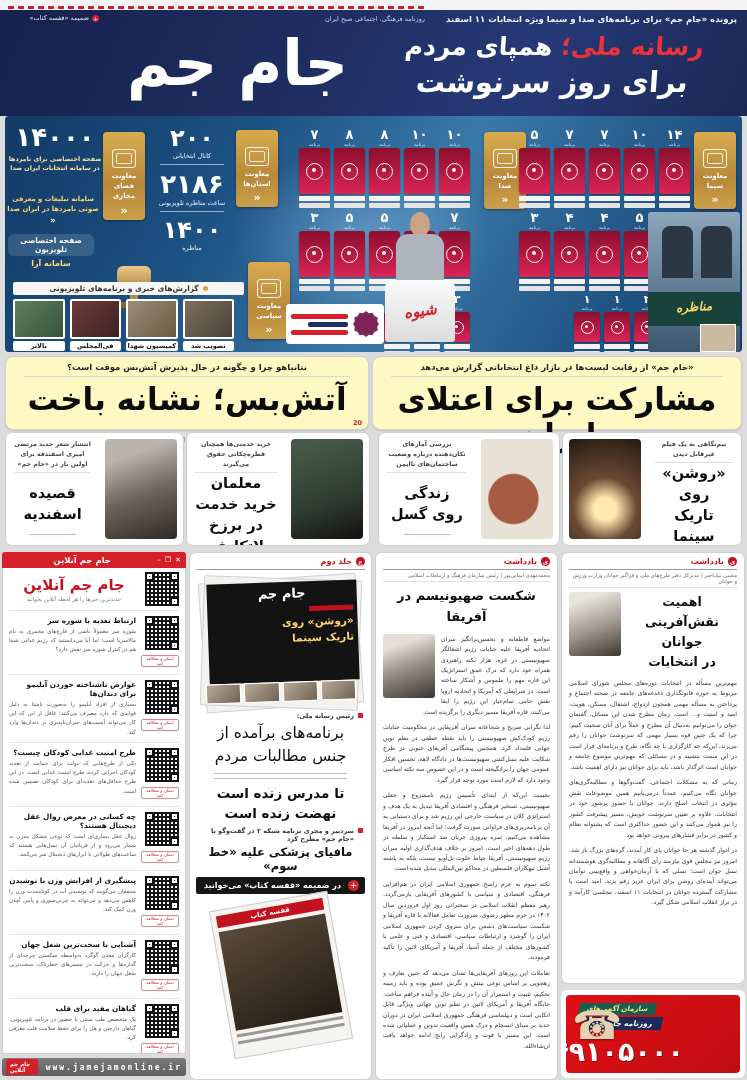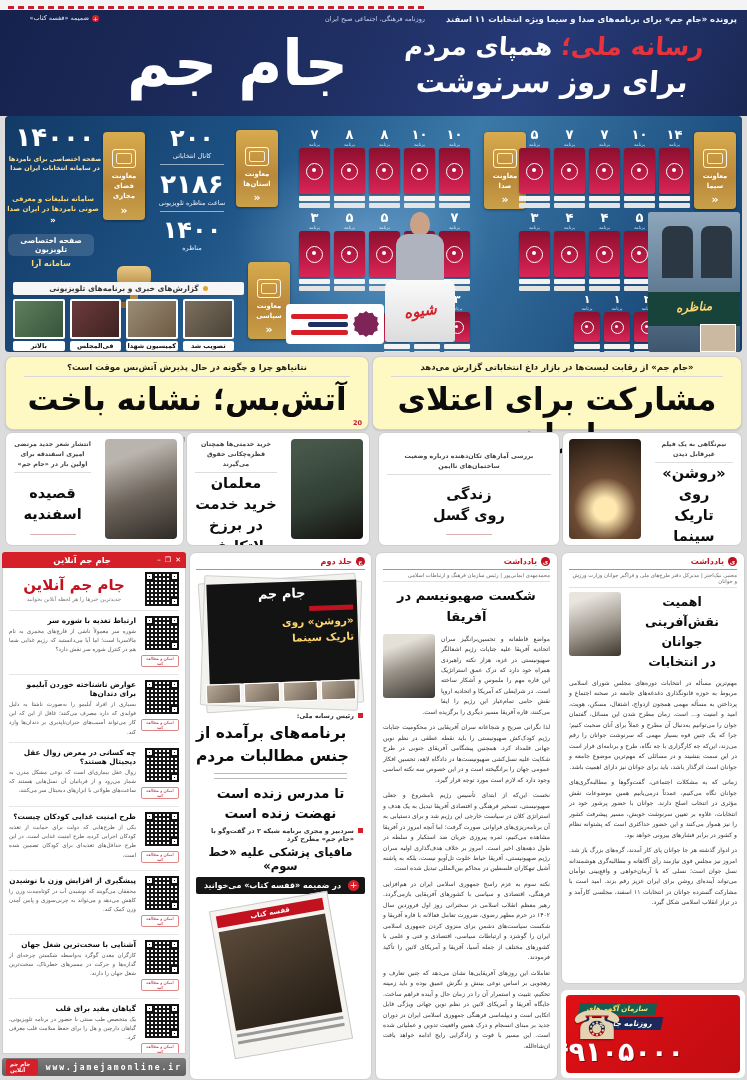--- a/index.html
+++ b/index.html
@@ -127,21 +127,21 @@
   #lead-left{left:5px;width:362px;}
   .lead .kicker{margin:5px 18px 0;text-align:center;font-size:8.5px;font-weight:bold;color:#222;
     border-bottom:1px solid #d8d8d8;padding-bottom:4px;}
   .lead .hl{text-align:center;font-size:31px;font-weight:900;color:#0c0c0c;margin-top:4px;letter-spacing:-1px;}
   #lead-left .pagenum{position:absolute;bottom:2px;right:6px;font-size:6.5px;color:#c62130;font-weight:bold;}
 
   
   .scard{position:absolute;top:432px;height:112px;background:#fff;border:1px solid #cfcfcf;border-radius:7px;overflow:hidden;display:flex;}
   #card-0{left:5px;width:177px;}
   #card-1{left:186px;width:182px;}
-  #card-2{right:187px;width:180px;flex-direction:column;}
+  #card-2{right:187px;width:180px;}
   #card-3{right:5px;width:178px;}
   .scard .photo{width:72px;flex:0 0 auto;margin:6px;border-radius:4px;}
   #card-0 .photo{background:linear-gradient(160deg,#b9b4ad 20%,#6e655c 55%,#2e2a26);}
   #card-1 .photo{background:linear-gradient(160deg,#47584a 10%,#2f3d33 60%,#15100f);}
   #card-2 .photo{background:radial-gradient(circle at 45% 60%,#a65b43 0 34%,#e8e2d6 36%);}
   #card-3 .photo{background:radial-gradient(circle at 50% 70%,#ffe9b0 0 14%,#6b4a33 40%,#241a12);}
   .scard .txt{flex:1;padding:6px 8px 4px;display:flex;flex-direction:column;}
   .scard .ck{font-size:6.3px;font-weight:bold;color:#444;text-align:center;line-height:1.6;border-bottom:1px solid #ddd;padding-bottom:3px;}
   .scard .ct{flex:1;display:flex;align-items:center;justify-content:center;text-align:center;font-size:14.5px;font-weight:900;color:#0d0d0d;line-height:1.45;letter-spacing:-.5px;}
   .scard .mark{height:4px;border-top:1px solid #d9b1b1;width:46px;margin:0 auto 2px;}
@@ -188,21 +188,21 @@
   #paper-stack .sheet{position:absolute;inset:0;background:#f4f2ee;border:1px solid #cfcfcf;border-radius:2px;transform:rotate(-4deg);}
   #paper-stack .sheet.s2{transform:rotate(2deg);}
   #paper-stack .cover{position:absolute;inset:4px 2px 26px 6px;background:#131313;transform:rotate(-2deg);padding:4px;box-sizing:border-box;}
   #paper-stack .cover .clogo{color:#fff;font-size:13px;font-weight:900;text-align:center;letter-spacing:-1px;}
   #paper-stack .cover .cred{width:44px;height:5px;background:#c21220;margin:6px 0 3px;}
   #paper-stack .cover .ctitle{color:#ffd76e;font-size:10.5px;font-weight:900;line-height:1.5;}
   #paper-stack .strip{position:absolute;left:4px;right:4px;bottom:6px;height:20px;display:flex;gap:3px;transform:rotate(-2deg);}
   #paper-stack .strip i{flex:1;background:linear-gradient(135deg,#b9aa98,#6f6254);border:1px solid #fff;}
   #second-bullet,.bullet-line{display:flex;gap:4px;align-items:flex-start;font-size:6.5px;font-weight:bold;color:#333;margin:4px 2px 2px;}
   .bullet-line .sq,#second-bullet .sq{width:5px;height:5px;background:#d5202a;margin-top:1px;flex:0 0 auto;}
-  .h-big{text-align:left;font-size:15.5px;font-weight:700;color:#0d0d0d;line-height:1.5;letter-spacing:-.5px;margin:2px 0;}
+  .h-big{text-align:center;font-size:15.5px;font-weight:400;color:#0d0d0d;line-height:1.5;letter-spacing:-.5px;margin:2px 0;}
   .h-mid{text-align:center;font-size:13.5px;font-weight:900;color:#0d0d0d;line-height:1.5;margin:2px 0;}
   .h-sm{text-align:center;font-size:11.5px;font-weight:900;color:#0d0d0d;margin:2px 0 4px;}
   .hdiv{border:none;border-top:1px solid #bbb;margin:4px 18px;}
   #shelf-banner{display:flex;align-items:center;gap:5px;background:#161616;color:#fff;border-radius:2px;padding:3px 6px;margin:4px 0;}
   #shelf-banner .plus{width:11px;height:11px;border-radius:50%;background:#d5202a;color:#fff;text-align:center;line-height:11px;font-size:9px;flex:0 0 auto;}
   #shelf-banner .btxt{flex:1;text-align:center;font-size:8px;font-weight:900;}
   #magazine{margin:6px auto 2px;width:120px;height:150px;position:relative;}
   #magazine .page{position:absolute;inset:0;background:#f6f4f0;border:1px solid #c9c9c9;transform:rotate(-10deg);padding:5px;box-sizing:border-box;}
   #magazine .page .mast{height:12px;background:#c21220;color:#fff;font-size:7px;font-weight:900;text-align:center;line-height:12px;}
   #magazine .page .mcover{margin-top:4px;height:100px;background:linear-gradient(160deg,#5a4a3a,#241c14);}
@@ -705,31 +705,31 @@
             <div class="qtext">
               <div class="qtitle">عوارض ناشناخته خوردن آبلیمو برای دندان‌ها</div>
               <div class="qsnippet">بسیاری از افراد آبلیمو را به‌صورت ناشتا به دلیل فوایدی که دارد مصرف می‌کنند؛ غافل از این که این کار می‌تواند آسیب‌های جبران‌ناپذیری بر دندان‌ها وارد کند.</div>
             </div>
           </div>
           <div class="qitem">
             <div class="qside"><span class="qr">
                 <b></b>
               </span><span class="qscan">اسکن و مطالعه کنید</span></div>
             <div class="qtext">
-              <div class="qtitle">چه کسانی در معرض زوال عقل دیجیتال هستند؟</div>
-              <div class="qsnippet">زوال عقل بیماری‌ای است که نوعی مشکل مدرن به شمار می‌رود و از قربانیان آن نسل‌هایی هستند که ساعت‌های طولانی با ابزارهای دیجیتال سر می‌کنند.</div>
+              <div class="qtitle">طرح امنیت غذایی کودکان چیست؟</div>
+              <div class="qsnippet">یکی از طرح‌هایی که دولت برای حمایت از تغذیه کودکان اجرایی کرده، طرح امنیت غذایی است. در این طرح حداقل‌های تغذیه‌ای برای کودکان تضمین شده است.</div>
             </div>
           </div>
           <div class="qitem">
             <div class="qside"><span class="qr">
                 <b></b>
               </span><span class="qscan">اسکن و مطالعه کنید</span></div>
             <div class="qtext">
-              <div class="qtitle">طرح امنیت غذایی کودکان چیست؟</div>
-              <div class="qsnippet">یکی از طرح‌هایی که دولت برای حمایت از تغذیه کودکان اجرایی کرده، طرح امنیت غذایی است. در این طرح حداقل‌های تغذیه‌ای برای کودکان تضمین شده است.</div>
+              <div class="qtitle">چه کسانی در معرض زوال عقل دیجیتال هستند؟</div>
+              <div class="qsnippet">زوال عقل بیماری‌ای است که نوعی مشکل مدرن به شمار می‌رود و از قربانیان آن نسل‌هایی هستند که ساعت‌های طولانی با ابزارهای دیجیتال سر می‌کنند.</div>
             </div>
           </div>
           <div class="qitem">
             <div class="qside"><span class="qr">
                 <b></b>
               </span><span class="qscan">اسکن و مطالعه کنید</span></div>
             <div class="qtext">
               <div class="qtitle">پیشگیری از افزایش وزن با نوشیدن</div>
               <div class="qsnippet">محققان می‌گویند که نوشیدن آب در کوتاه‌مدت وزن را کاهش می‌دهد و می‌تواند به چربی‌سوزی و پایین آمدن وزن کمک کند.</div>
             </div>

